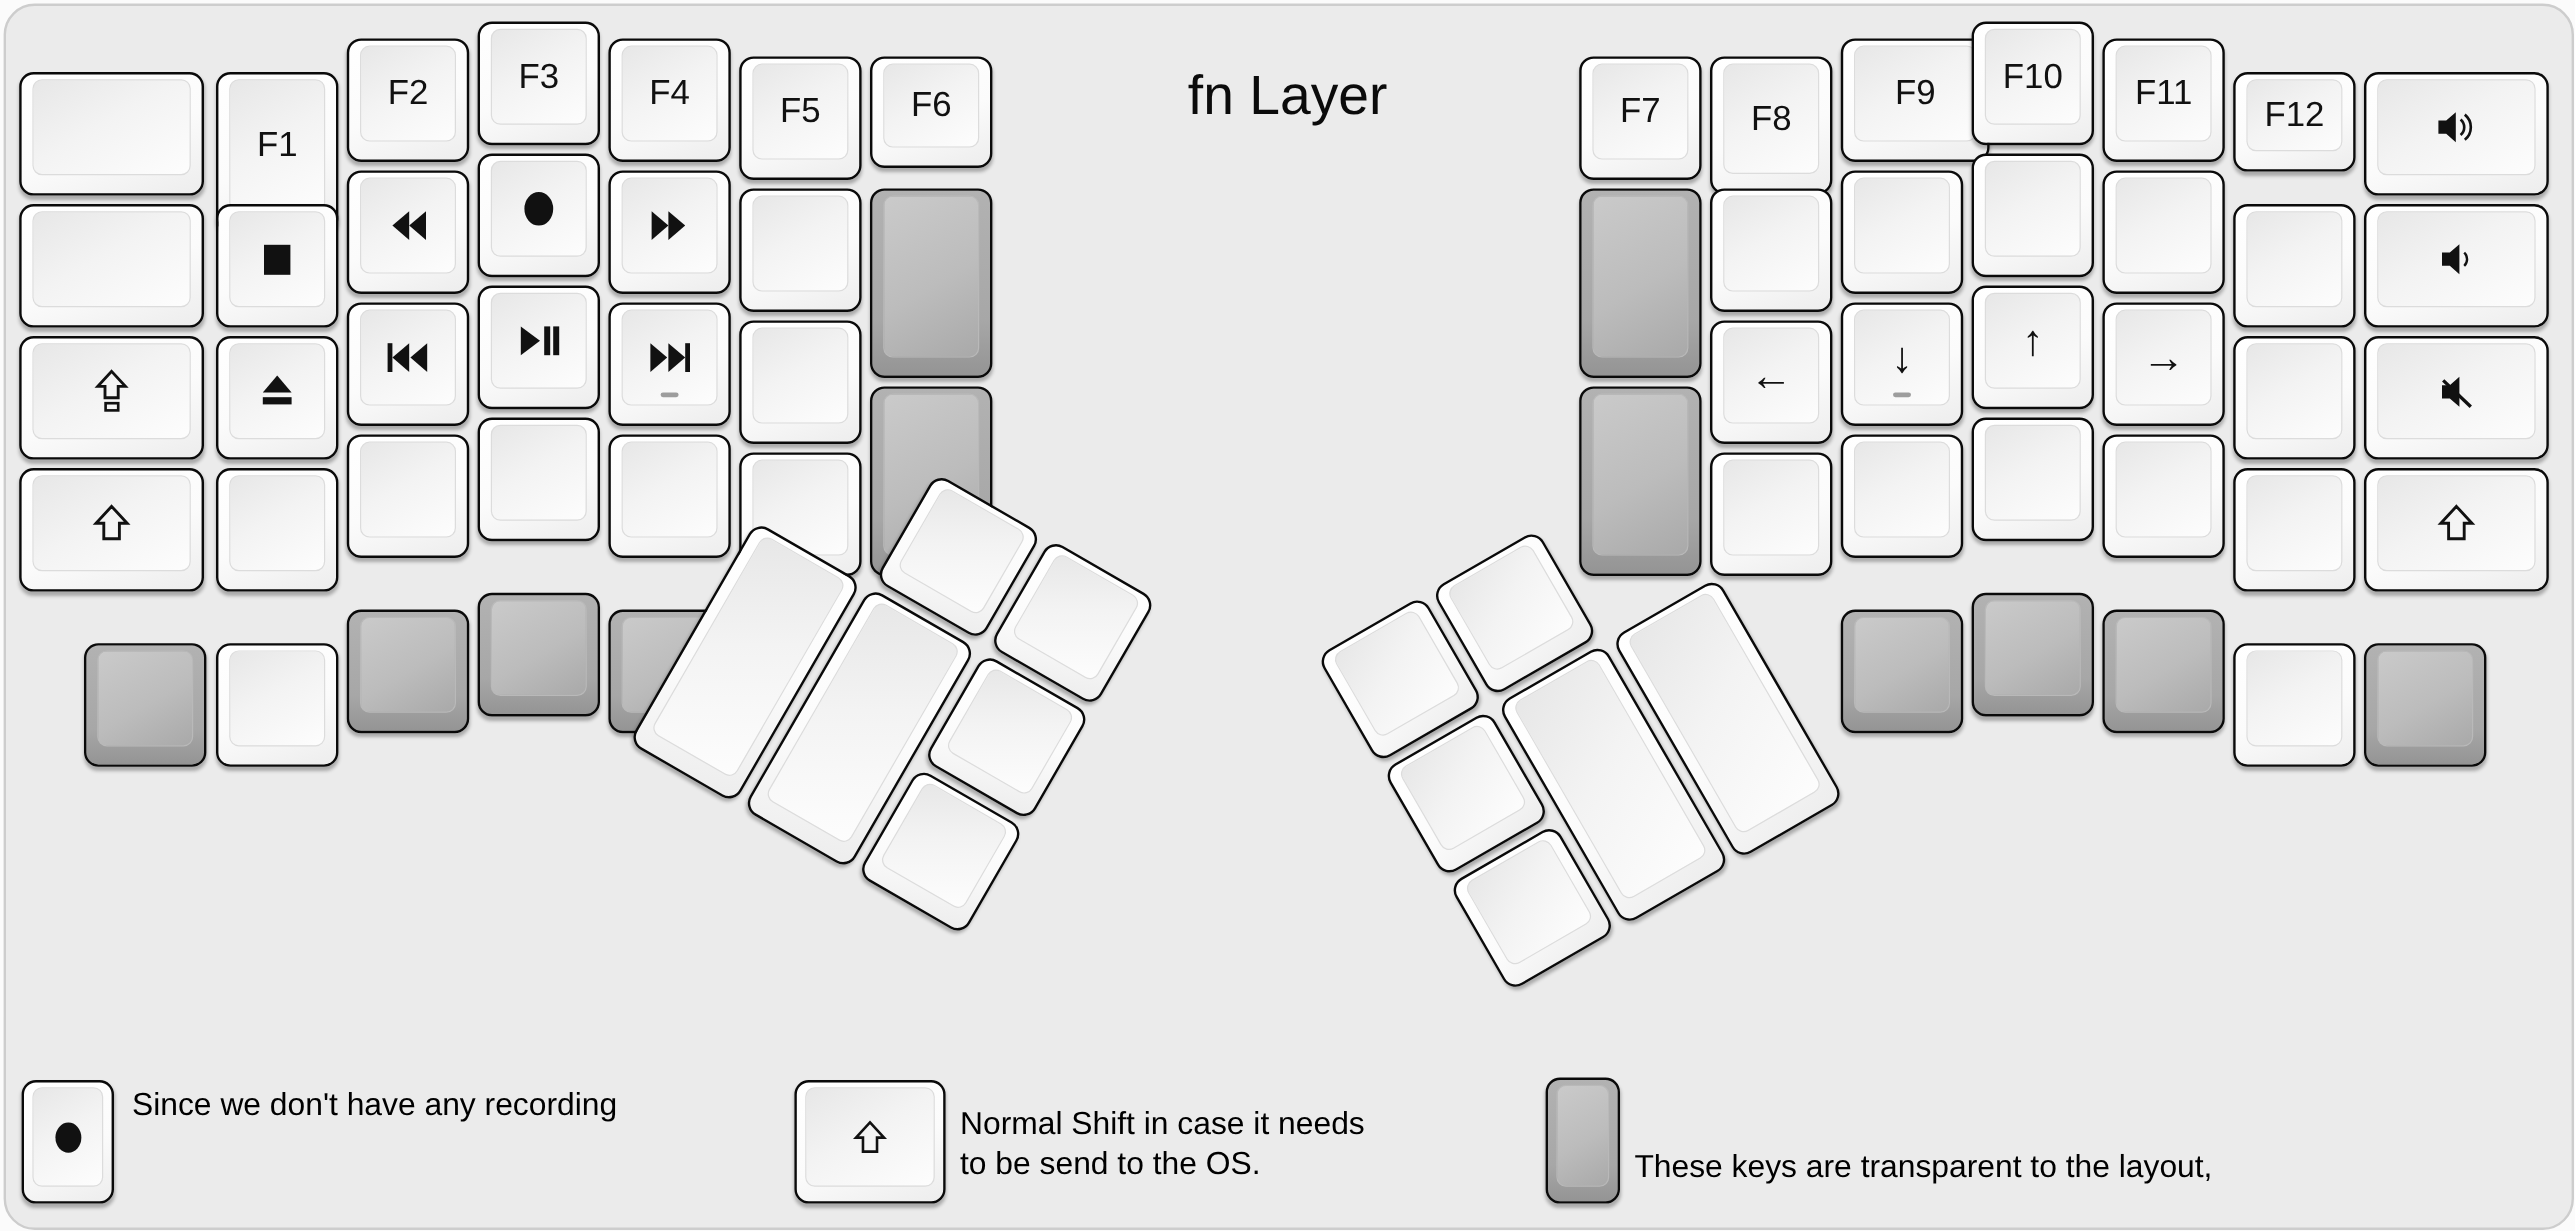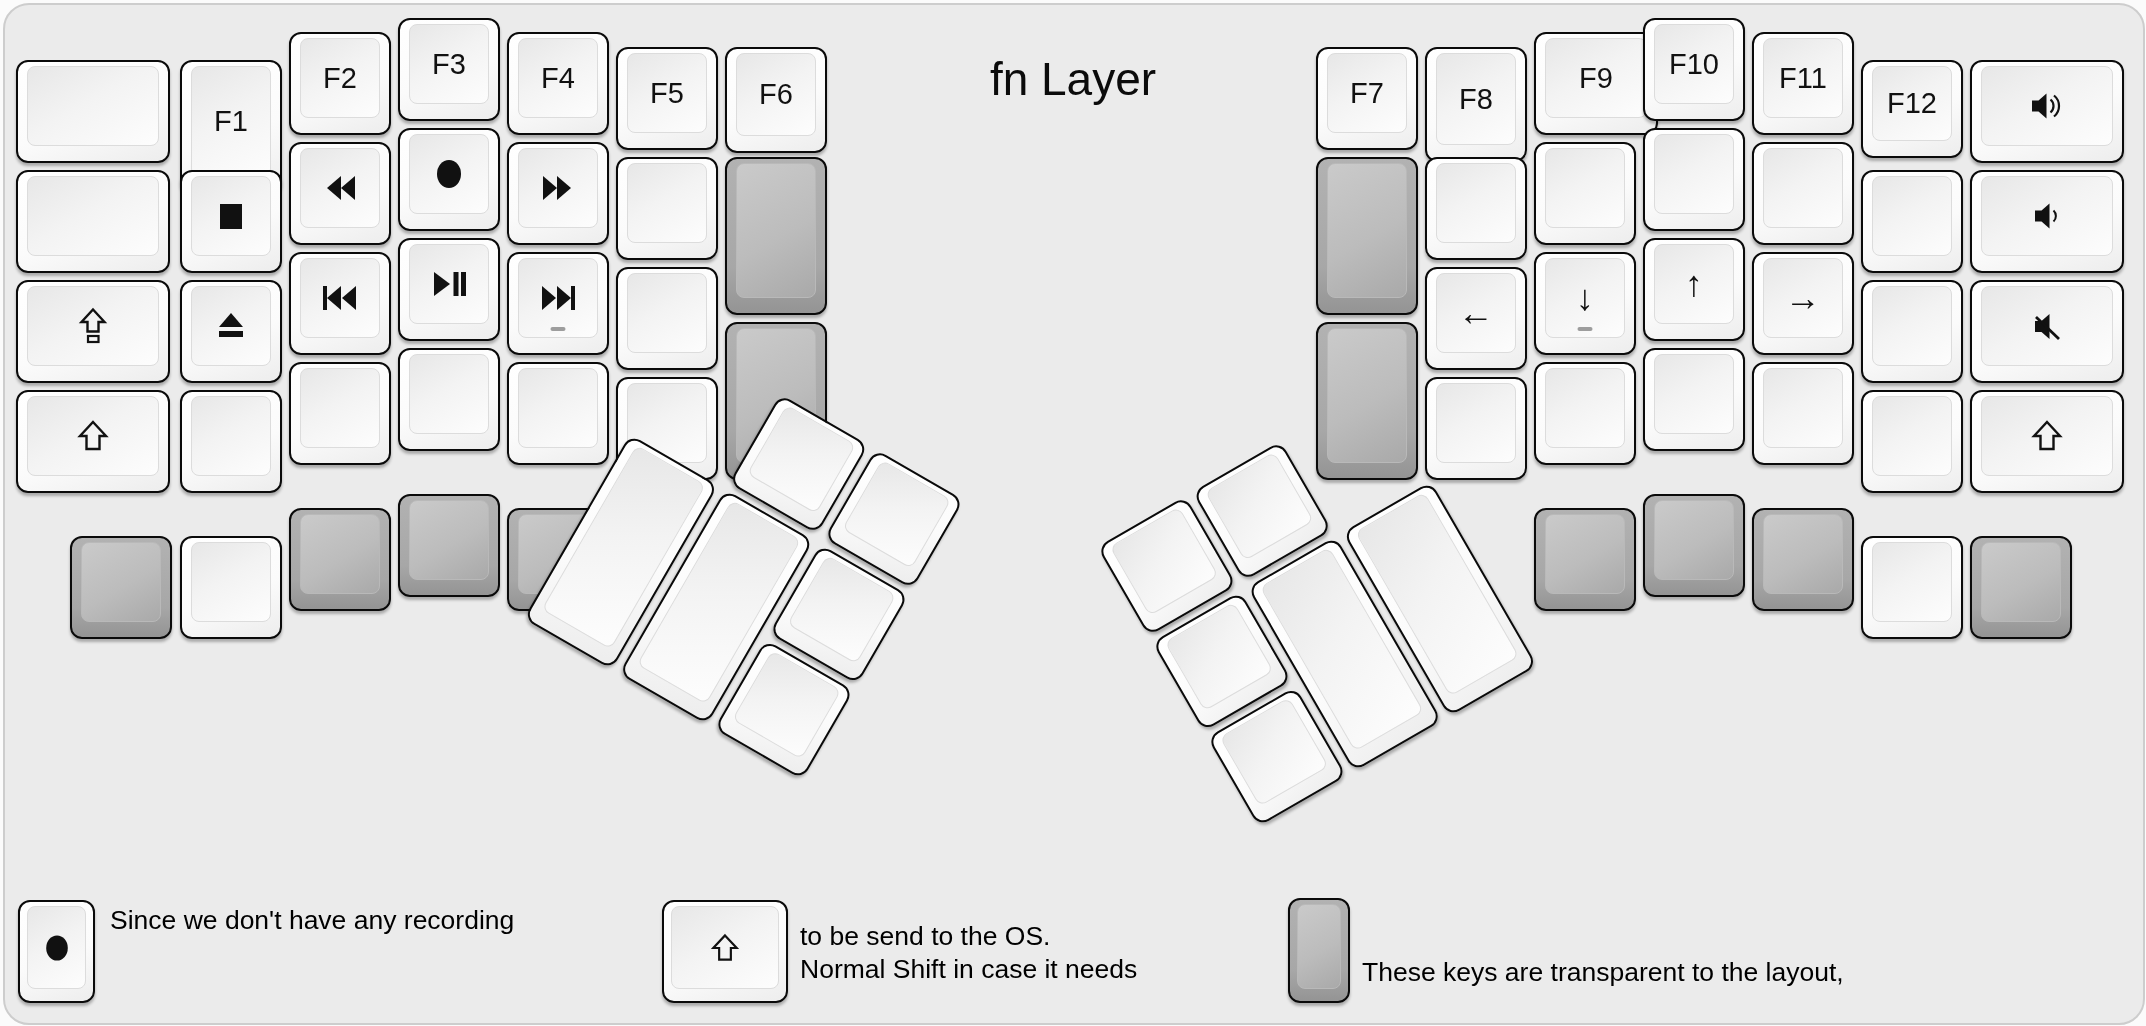--- a/index.html
+++ b/index.html
@@ -181,21 +181,21 @@
       </div>
       <div class="key white" style="left: 616px; top: 157px; width: 102px; height: 103px;">
         <div class="cap"></div>
       </div>
       <div class="key white" style="left: 616px; top: 267px; width: 102px; height: 103px;">
         <div class="cap"></div>
       </div>
       <div class="key white" style="left: 616px; top: 377px; width: 102px; height: 103px;">
         <div class="cap"></div>
       </div>
-      <div class="key white" style="left: 725px; top: 47px; width: 102px; height: 106px; text-decoration: underline;">
+      <div class="key white" style="left: 725px; top: 47px; width: 102px; height: 93px; text-decoration: underline;">
         <div class="cap">
           <span class="klabel">F6</span>
         </div>
       </div>
       <div class="key gray" style="left: 725px; top: 157px; width: 102px; height: 158px;">
         <div class="cap"></div>
       </div>
       <div class="key gray" style="left: 725px; top: 322px; width: 102px; height: 158px;">
         <div class="cap"></div>
       </div>
@@ -283,21 +283,21 @@
         <div class="cap"></div>
       </div>
       <div class="key white" style="left: 1752px; top: 252px; width: 102px; height: 103px;">
         <div class="cap">
           <span class="klabel arrow">→</span>
         </div>
       </div>
       <div class="key white" style="left: 1752px; top: 362px; width: 102px; height: 103px;">
         <div class="cap"></div>
       </div>
-      <div class="key white" style="left: 1861px; top: 60px; width: 102px; height: 98px;">
+      <div class="key white" style="left: 1861px; top: 60px; width: 102px; height: 83px;">
         <div class="cap">
           <span class="klabel">F12</span>
         </div>
       </div>
       <div class="key white" style="left: 1861px; top: 170px; width: 102px; height: 103px;">
         <div class="cap"></div>
       </div>
       <div class="key white" style="left: 1861px; top: 280px; width: 102px; height: 103px;">
         <div class="cap"></div>
       </div>
@@ -419,22 +419,22 @@
         <div class="key white" style="left: 662px; top: 900px; width: 126px; height: 103px;">
           <div class="cap" style="left: 7px; right: 7px; bottom: 12px;">
             <span class="kicon">
               <svg width="36" height="36" viewBox="0 0 40 40">
                 <path d="M20 6 L33 20 L26.5 20 L26.5 33 L13.5 33 L13.5 20 L7 20 Z" fill="none" stroke="#111" stroke-width="2.4"></path>
               </svg>
             </span>
           </div>
         </div>
         <div class="legend-text" style="left: 800px; top: 920px;">
+          <div>Normal Shift in case it needs</div>
           <div>to be send to the OS.</div>
-          <div>Normal Shift in case it needs</div>
         </div>
       </div>
       <div>
         <div class="key gray" style="left: 1288px; top: 898px; width: 62px; height: 105px;">
           <div class="cap" style="left: 7px; right: 7px; bottom: 12px;"></div>
         </div>
         <div class="legend-text" style="left: 1362px; top: 956px;">
           <div>These keys are transparent to the layout,</div>
         </div>
       </div>

